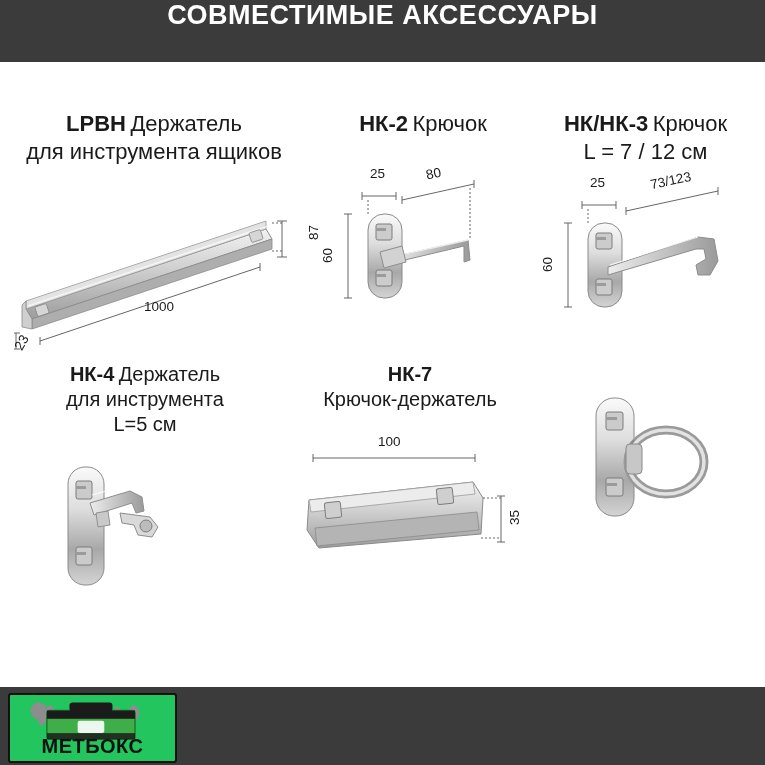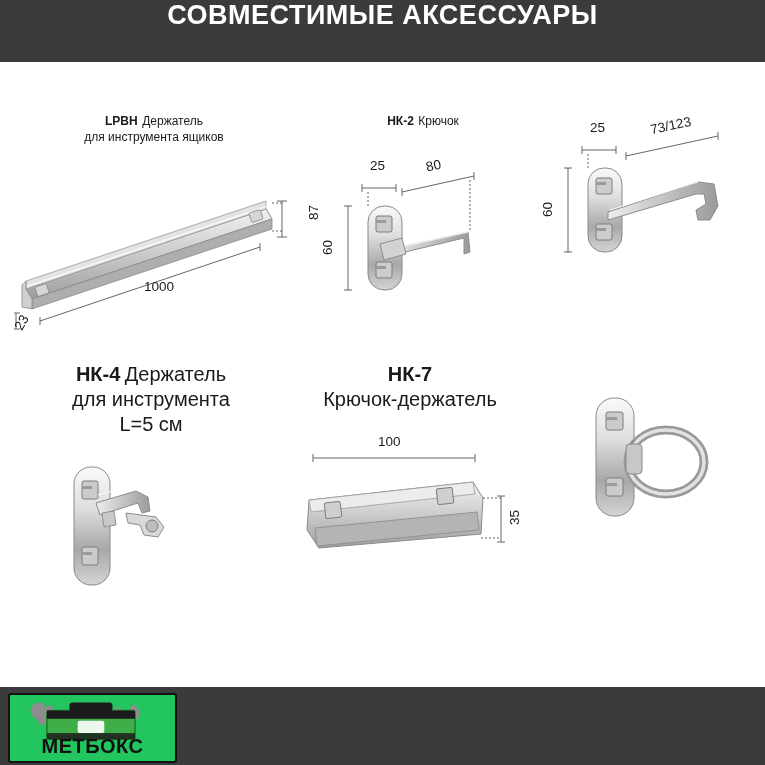--- a/index.html
+++ b/index.html
@@ -57,21 +57,21 @@
   }
   .cell-title {
     text-align: center;
     color: #1a1a1a;
     line-height: 1.25;
   }
   .code {
     font-weight: bold;
   }
   .t-row1 {
-    font-size: 12px;
+    font-size: 22px;
   }
   .t-row2 {
     font-size: 20px;
   }
 
   .fig {
     position: relative;
   }
 
   .dim-label {
@@ -240,20 +240,25 @@
           </g>
         </svg>
 
         <div class="dim-label" style="left:52px; top:0px;">25</div>
         <div class="dim-label" style="left:108px; top:0px; transform:rotate(-12deg);">80</div>
         <div class="dim-label dim-vert" style="left:2px; top:82px;">60</div>
       </div>
     </div>
 
     <div class="cell" style="left:538px; top:48px; width:215px;">
+      <div class="cell-title">
+        <span class="code t-row1">НК/НК-3</span>
+        <span class="t-row1">Крючок</span>
+        <div class="t-row1">L = 7 / 12 см</div>
+      </div>
 
       <div class="fig" style="width:215px; height:180px; margin-top:10px;">
         <svg width="215" height="180" viewBox="0 0 215 180">
 
           <g>
             <rect x="50" y="48" width="34" height="84" rx="16" fill="url(#gMetal3)" stroke="#8a8a8a" stroke-width="1"></rect>
             <rect x="58" y="58" width="16" height="16" rx="2" fill="#cccccc" stroke="#7d7d7d" stroke-width="1"></rect>
             <rect x="58" y="104" width="16" height="16" rx="2" fill="#cccccc" stroke="#7d7d7d" stroke-width="1"></rect>
             <path d="M58 62 h10 v3 h-10 z" fill="#9b9b9b"></path>
             <path d="M58 108 h10 v3 h-10 z" fill="#9b9b9b"></path>
@@ -277,21 +282,21 @@
             <line x1="26" y1="132" x2="34" y2="132"></line>
           </g>
         </svg>
 
         <div class="dim-label" style="left:52px; top:0px;">25</div>
         <div class="dim-label" style="left:112px; top:-2px; transform:rotate(-12deg);">73/123</div>
         <div class="dim-label dim-vert" style="left:2px; top:82px;">60</div>
       </div>
     </div>
 
-    <div class="cell" style="left:16px; top:300px; width:270px;">
+    <div class="cell" style="left:10px; top:300px; width:270px;">
       <div class="cell-title">
         <span class="code t-row2">НК-4</span>
         <span class="t-row2">Держатель</span>
         <div class="t-row2">для инструмента</div>
         <div class="t-row2">L=5 см</div>
       </div>
 
       <div class="fig" style="width:270px; height:160px; margin-top:18px;">
         <svg width="270" height="160" viewBox="0 0 270 160">
           <g>

